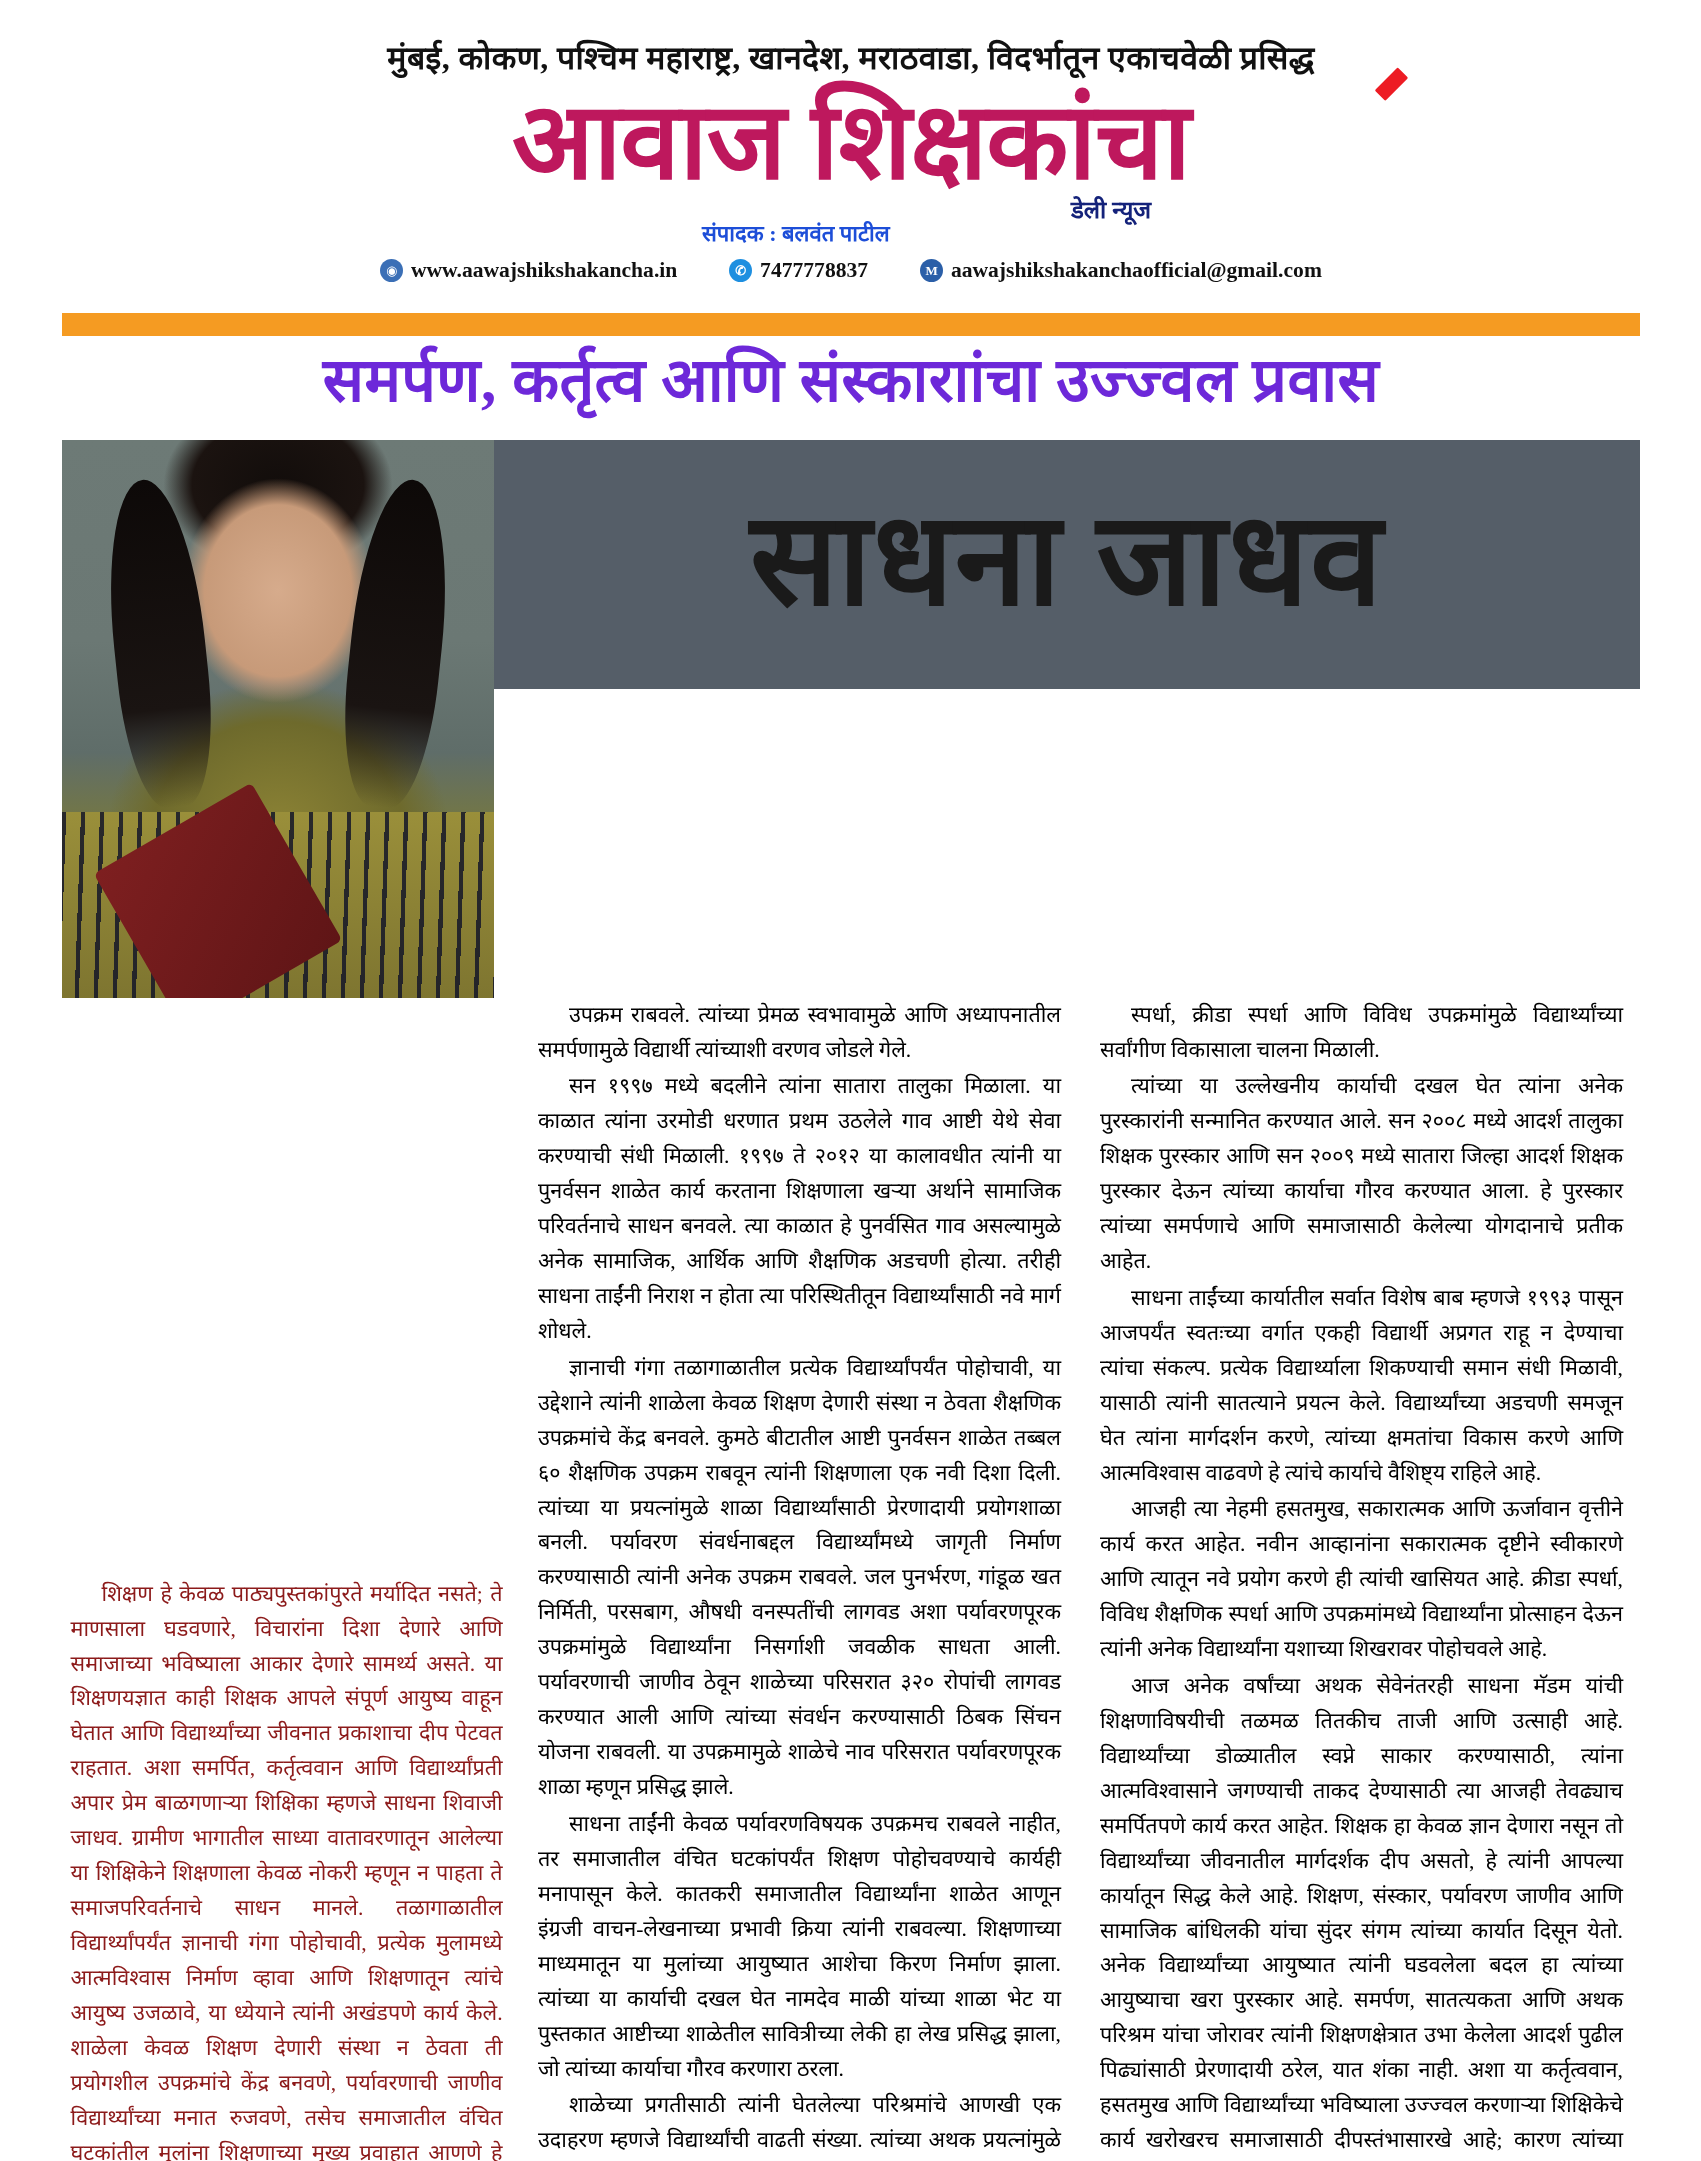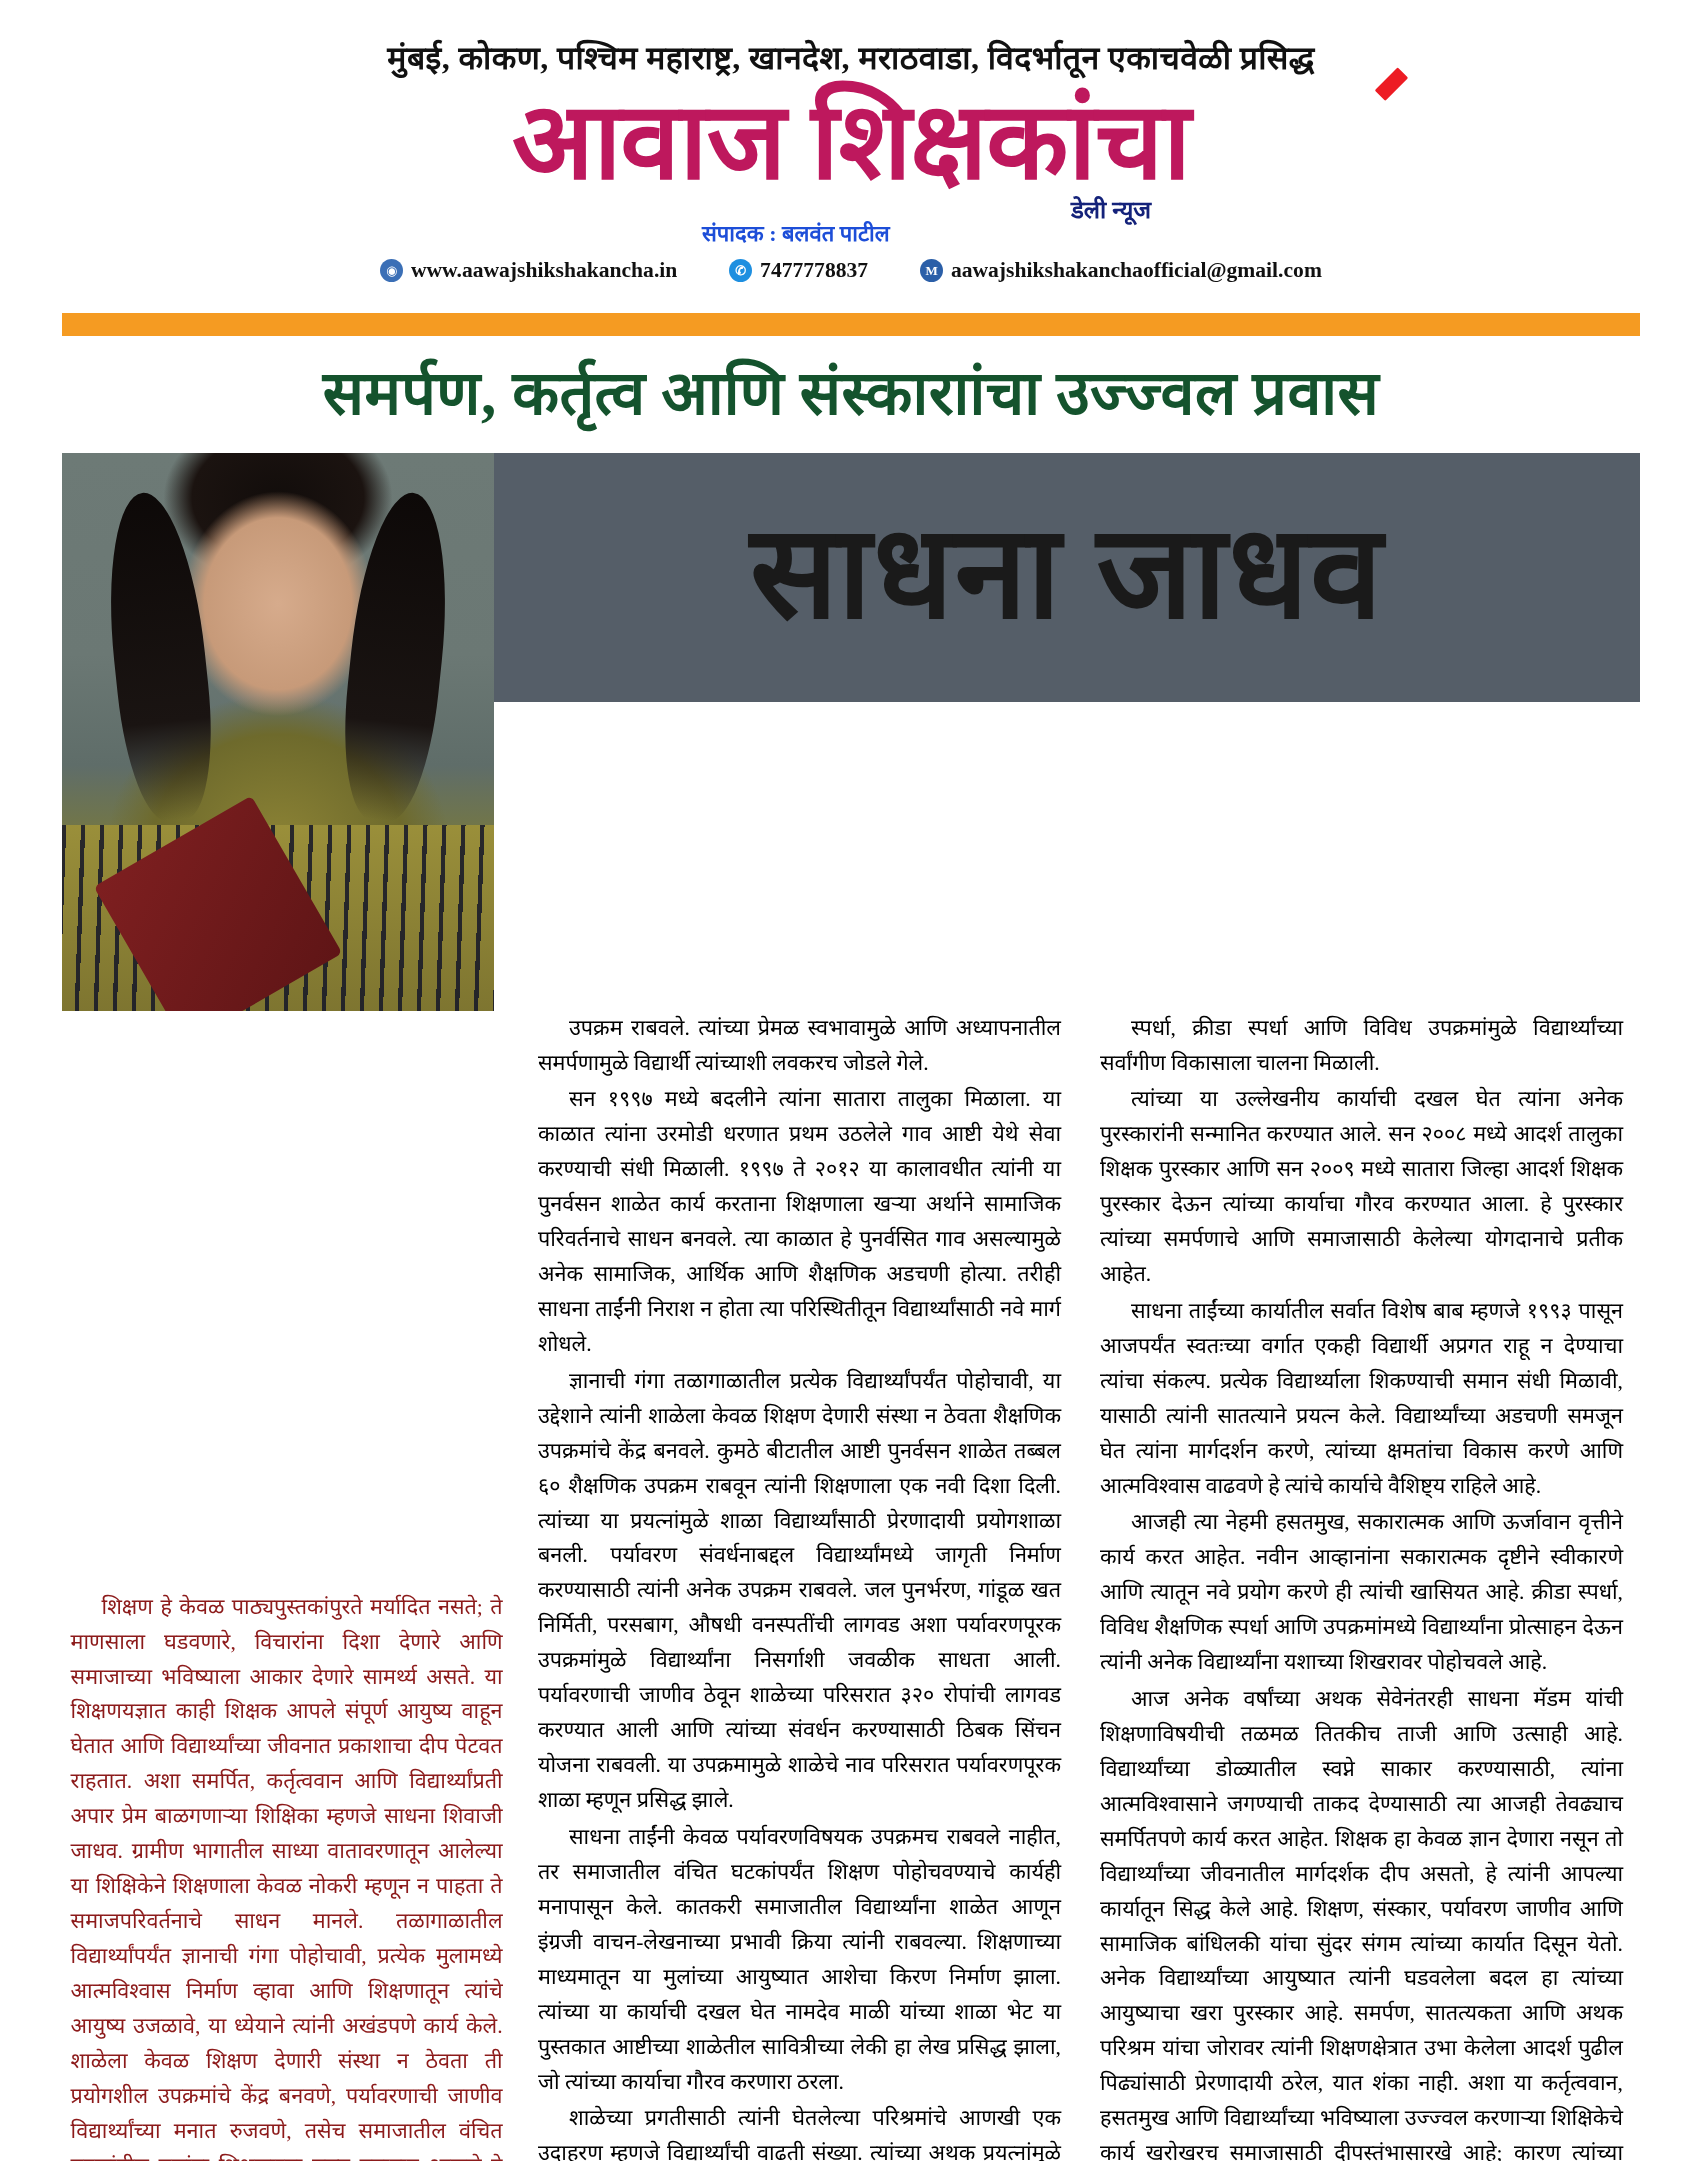--- a/index.html
+++ b/index.html
@@ -108,27 +108,27 @@
 
   
   .orange-band{
     margin:30px auto 0 auto;
     width:1578px;
     height:22.5px;
     background:#F59B22;
   }
   .kicker{
     width:1578px;
-    margin:25px auto 0 auto;
+    margin:12px auto 0 auto;
     text-align:center;
     font-family:"Liberation Serif","DejaVu Serif",serif;
     font-weight:bold;
     font-size:61px;
     line-height:1.08;
-    color:#14532d;
+    color:#6d28d9;
     letter-spacing:0.4px;
     white-space:nowrap;
   }
 
   
   .feature{
     width:1578px;
     margin:26px auto 0 auto;
     position:relative;
     display:flex;
@@ -261,21 +261,21 @@
   </div>
 
   <div class="cols" style="height:2239px;">
 
     <div class="col" id="col1">
       <p class="intro">शिक्षण हे केवळ पाठ्यपुस्तकांपुरते मर्यादित नसते; ते माणसाला घडवणारे, विचारांना दिशा देणारे आणि समाजाच्या भविष्याला आकार देणारे सामर्थ्य असते. या शिक्षणयज्ञात काही शिक्षक आपले संपूर्ण आयुष्य वाहून घेतात आणि विद्यार्थ्यांच्या जीवनात प्रकाशाचा दीप पेटवत राहतात. अशा समर्पित, कर्तृत्ववान आणि विद्यार्थ्यांप्रती अपार प्रेम बाळगणाऱ्या शिक्षिका म्हणजे  साधना शिवाजी जाधव. ग्रामीण भागातील साध्या वातावरणातून आलेल्या या शिक्षिकेने शिक्षणाला केवळ नोकरी म्हणून न पाहता ते समाजपरिवर्तनाचे साधन मानले. तळागाळातील विद्यार्थ्यांपर्यंत ज्ञानाची गंगा पोहोचावी, प्रत्येक मुलामध्ये आत्मविश्वास निर्माण व्हावा आणि शिक्षणातून त्यांचे आयुष्य उजळावे, या ध्येयाने त्यांनी अखंडपणे कार्य केले. शाळेला केवळ शिक्षण देणारी संस्था न ठेवता ती प्रयोगशील उपक्रमांचे केंद्र बनवणे, पर्यावरणाची जाणीव विद्यार्थ्यांच्या मनात रुजवणे, तसेच समाजातील वंचित घटकांतील मुलांना शिक्षणाच्या मुख्य प्रवाहात आणणे हे त्यांच्या कार्याचे वैशिष्ट्य ठरले आहे. आपल्या कर्तृत्वाने आणि सातत्यपूर्ण प्रयत्नांनी त्यांनी शिक्षणक्षेत्रात एक प्रेरणादायी आदर्श निर्माण केला आहे.</p>
 
     </div>
 
     <div class="col" id="col2">
-      <p>उपक्रम राबवले. त्यांच्या प्रेमळ स्वभावामुळे आणि अध्यापनातील समर्पणामुळे विद्यार्थी त्यांच्याशी लवकरच जोडले गेले.</p>
+      <p>उपक्रम राबवले. त्यांच्या प्रेमळ स्वभावामुळे आणि अध्यापनातील समर्पणामुळे विद्यार्थी त्यांच्याशी वरणव जोडले गेले.</p>
       <p>सन १९९७ मध्ये बदलीने त्यांना सातारा तालुका मिळाला. या काळात त्यांना उरमोडी धरणात प्रथम उठलेले गाव आष्टी येथे सेवा करण्याची संधी मिळाली. १९९७ ते २०१२ या कालावधीत त्यांनी या पुनर्वसन शाळेत कार्य करताना शिक्षणाला खऱ्या अर्थाने सामाजिक परिवर्तनाचे साधन बनवले. त्या काळात हे पुनर्वसित गाव असल्यामुळे अनेक सामाजिक, आर्थिक आणि शैक्षणिक अडचणी होत्या. तरीही साधना ताईंनी निराश न होता त्या परिस्थितीतून विद्यार्थ्यांसाठी नवे मार्ग शोधले.</p>
       <p>ज्ञानाची गंगा तळागाळातील प्रत्येक विद्यार्थ्यांपर्यंत पोहोचावी, या उद्देशाने त्यांनी शाळेला केवळ शिक्षण देणारी संस्था न ठेवता शैक्षणिक उपक्रमांचे केंद्र बनवले. कुमठे बीटातील आष्टी पुनर्वसन शाळेत तब्बल ६० शैक्षणिक उपक्रम राबवून त्यांनी शिक्षणाला एक नवी दिशा दिली. त्यांच्या या प्रयत्नांमुळे शाळा विद्यार्थ्यांसाठी प्रेरणादायी प्रयोगशाळा बनली. पर्यावरण संवर्धनाबद्दल विद्यार्थ्यांमध्ये जागृती निर्माण करण्यासाठी त्यांनी अनेक उपक्रम राबवले. जल पुनर्भरण, गांडूळ खत निर्मिती, परसबाग, औषधी वनस्पतींची लागवड अशा पर्यावरणपूरक उपक्रमांमुळे विद्यार्थ्यांना निसर्गाशी जवळीक साधता आली. पर्यावरणाची जाणीव ठेवून शाळेच्या परिसरात ३२० रोपांची लागवड करण्यात आली आणि त्यांच्या संवर्धन करण्यासाठी ठिबक सिंचन योजना राबवली. या उपक्रमामुळे शाळेचे नाव परिसरात पर्यावरणपूरक शाळा म्हणून प्रसिद्ध झाले.</p>
       <p>साधना ताईंनी केवळ पर्यावरणविषयक उपक्रमच राबवले नाहीत, तर समाजातील वंचित घटकांपर्यंत शिक्षण पोहोचवण्याचे कार्यही मनापासून केले. कातकरी समाजातील विद्यार्थ्यांना शाळेत आणून इंग्रजी वाचन-लेखनाच्या प्रभावी क्रिया त्यांनी राबवल्या. शिक्षणाच्या माध्यमातून या मुलांच्या आयुष्यात आशेचा किरण निर्माण झाला. त्यांच्या या कार्याची दखल घेत नामदेव माळी यांच्या शाळा भेट या पुस्तकात आष्टीच्या शाळेतील सावित्रीच्या लेकी हा लेख प्रसिद्ध झाला, जो त्यांच्या कार्याचा गौरव करणारा ठरला.</p>
       <p>शाळेच्या प्रगतीसाठी त्यांनी घेतलेल्या परिश्रमांचे आणखी एक उदाहरण म्हणजे विद्यार्थ्यांची वाढती संख्या. त्यांच्या अथक प्रयत्नांमुळे शाळेच्या पटात तब्बल ७५ विद्यार्थ्यांची वाढ झाली. याचबरोबर त्यांनी सहावी-सातवीचे वर्ग सुरू करून मुख्याध्यापकाची धुरा सांभाळली. शाळेच्या शैक्षणिक आणि सांस्कृतिक विकासासाठी त्यांनी अनेक कार्यक्रम आयोजित केले. सांस्कृतिक</p>
     </div>
 
     <div class="col" id="col3">
       <p>स्पर्धा, क्रीडा स्पर्धा आणि विविध उपक्रमांमुळे विद्यार्थ्यांच्या सर्वांगीण विकासाला चालना मिळाली.</p>
       <p>त्यांच्या या उल्लेखनीय कार्याची दखल घेत त्यांना अनेक पुरस्कारांनी सन्मानित करण्यात आले. सन २००८ मध्ये आदर्श तालुका शिक्षक पुरस्कार आणि सन २००९ मध्ये सातारा जिल्हा आदर्श शिक्षक पुरस्कार देऊन त्यांच्या कार्याचा गौरव करण्यात आला. हे पुरस्कार त्यांच्या समर्पणाचे आणि समाजासाठी केलेल्या योगदानाचे प्रतीक आहेत.</p>
       <p>साधना ताईंच्या कार्यातील सर्वात विशेष बाब म्हणजे १९९३ पासून आजपर्यंत स्वतःच्या वर्गात एकही विद्यार्थी अप्रगत राहू न देण्याचा त्यांचा संकल्प. प्रत्येक विद्यार्थ्याला शिकण्याची समान संधी मिळावी, यासाठी त्यांनी सातत्याने प्रयत्न केले. विद्यार्थ्यांच्या अडचणी समजून घेत त्यांना मार्गदर्शन करणे, त्यांच्या क्षमतांचा विकास करणे आणि आत्मविश्वास वाढवणे हे त्यांचे कार्याचे वैशिष्ट्य राहिले आहे.</p>

